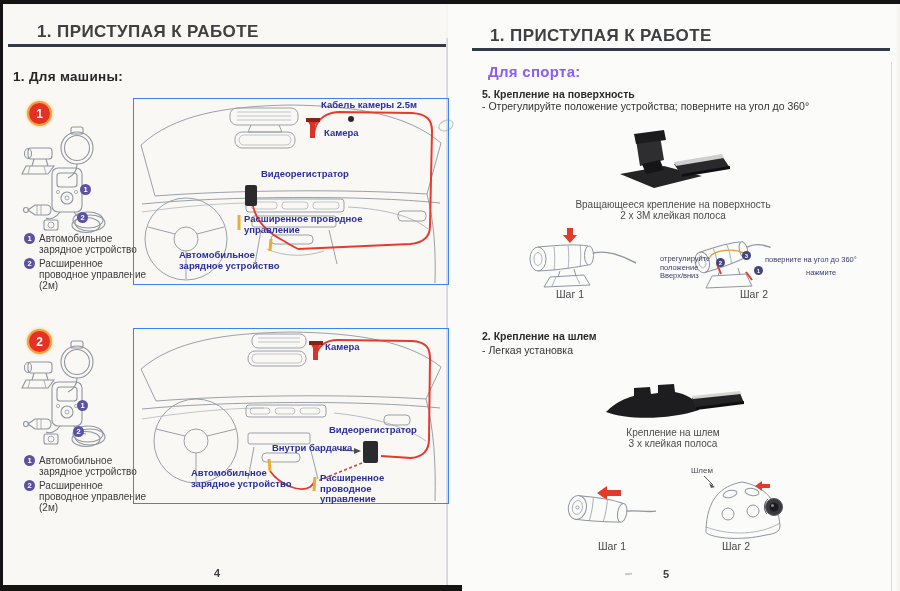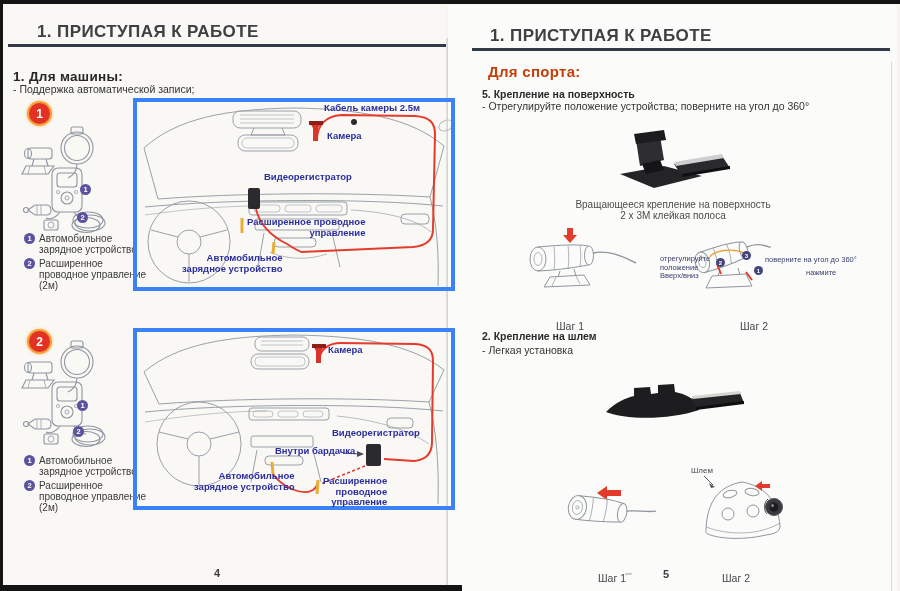--- a/index.html
+++ b/index.html
@@ -5,35 +5,35 @@
   html,body{margin:0;padding:0;}
   body{font-family:"Liberation Sans","DejaVu Sans",sans-serif;background:#e9e9e6;}
   #scan{position:relative;width:900px;height:591px;background:#f6f5f2;overflow:hidden;}
   .abs{position:absolute;}
   .page-left{left:3px;top:5px;width:443px;height:580px;background:#f9f8f5;}
   .page-right{left:448px;top:5px;width:449px;height:586px;background:#fbfbf9;}
   .bar{background:#141414;}
   .hdr{font-size:17px;font-weight:bold;color:#3f4043;letter-spacing:.4px;white-space:nowrap;}
   .rule{height:3px;background:#323947;}
   .sec-big{font-size:13.5px;font-weight:bold;color:#262626;letter-spacing:.3px;}
-  .sec-big2{font-size:15px;font-weight:bold;color:#c2410c;letter-spacing:.3px;}
+  .sec-big2{font-size:15px;font-weight:bold;color:#8b5cf6;letter-spacing:.3px;}
   .bul{font-size:10.5px;color:#333;white-space:nowrap;}
   .subhead{font-size:10.5px;font-weight:bold;color:#2a2a2a;white-space:nowrap;}
   .badge{width:21px;height:21px;border-radius:50%;background:#e33124;border:2px solid #f2a238;
          color:#fff;font-weight:bold;font-size:12px;display:flex;align-items:center;justify-content:center;
          box-shadow:0 0 3px rgba(245,160,50,.75);}
   .pmarker{width:11px;height:11px;border-radius:50%;background:#5b539e;color:#fff;font-size:7.5px;
            font-weight:bold;display:flex;align-items:center;justify-content:center;}
   .marker{width:9px;height:9px;border-radius:50%;background:#45457d;color:#fff;font-size:6px;
           font-weight:bold;display:flex;align-items:center;justify-content:center;}
   .legend-text{font-size:10px;color:#3a3a3a;line-height:11px;white-space:pre-line;}
-  .box{border:4px solid #3b82f6;text-align:right;}
+  .box{border:1px solid #3b82f6;}
   .dlabel{font-size:9.5px;font-weight:bold;color:#2b2f9e;line-height:10.5px;white-space:pre-line;}
   .cap{font-size:10px;color:#4c4c4c;text-align:center;white-space:pre-line;line-height:11px;}
-  .step{font-size:10.5px;color:#47474d;text-align:center;white-space:nowrap;margin-top:32px;}
+  .step{font-size:10.5px;color:#47474d;text-align:center;white-space:nowrap;}
   .ann{font-size:7.5px;color:#3b4070;line-height:8.5px;white-space:pre-line;}
   .pagenum{font-size:11px;font-weight:bold;color:#3e3e40;}
   .gutter{width:2px;background:linear-gradient(to right,#e3e4e6,#cfd2d6);}
   svg{display:block;}
 </style>
 </head>
 <body>
 
 <div id="scan">
 
@@ -44,21 +44,20 @@
   <div class="abs bar" style="left:0;top:585px;width:462px;height:6px;"></div>
   <div class="abs bar" style="left:0;top:0;width:3px;height:591px;"></div>
   <div class="abs gutter" style="left:446px;top:38px;height:547px;"></div>
   <div class="abs" style="left:438px;top:120px;width:14px;height:9px;border:1px solid #b9bcc1;border-radius:50%;transform:rotate(-24deg);"></div>
   <div class="abs" style="left:891px;top:62px;width:1px;height:529px;background:#d7d9db;"></div>
 
   <div class="abs hdr" style="left:37px;top:22px;">1. ПРИСТУПАЯ К РАБОТЕ</div>
   <div class="abs rule" style="left:8px;top:44px;width:438px;"></div>
 
   <div class="abs sec-big" style="left:13px;top:69px;">1. Для машины:</div>
-  <div class="abs bul" style="left:13px;top:83px;">- Поддержка автоматической записи;</div>
 
   <div class="abs badge" style="left:27px;top:101px;">1</div>
   <svg class="abs" style="left:20px;top:126px;" width="95" height="110" viewBox="0 0 95 110">
     <g stroke="#8f96a0" fill="none" stroke-width="1.1">
       <circle cx="57" cy="22" r="16"></circle>
         <circle cx="57" cy="22" r="12.5"></circle>
       <rect x="51" y="1" width="12" height="7" rx="2"></rect>
       <rect x="8" y="22" width="24" height="11" rx="3"></rect>
       <ellipse cx="8" cy="27.5" rx="3.5" ry="5"></ellipse>
       <path d="M14,33 L12,40 M26,33 L28,40"></path>
@@ -307,20 +306,22 @@
 
   <div class="abs subhead" style="left:482px;top:330px;">2. Крепление на шлем</div>
   <div class="abs bul" style="left:482px;top:344px;">- Легкая установка</div>
 
   <svg class="abs" style="left:598px;top:382px;" width="152" height="40" viewBox="0 0 152 40">
     <path d="M8,30 C18,20 28,16 36,14 L36,6 L52,5 L53,12 L60,11 L60,3 L76,2 L77,10 C88,12 96,17 100,23 L101,28 C72,38 28,38 8,30 Z" fill="#1d1d1f"></path>
     <polygon points="94,16 142,11 146,21 98,27" fill="#242426"></polygon>
     <polygon points="94,14 142,9 143,12 95,17" fill="#d6d4ce"></polygon>
     <polygon points="98,25 146,19 146,22 98,28" fill="#0f0f11"></polygon>
   </svg>
+  <div class="abs cap" style="left:543px;top:427px;width:260px;">Крепление на шлем
+3 х клейкая полоса</div>
 
   <svg class="abs" style="left:563px;top:482px;" width="95" height="50" viewBox="0 0 95 50">
     <polygon points="58,8 44,8 44,4 34,11 44,18 44,14 58,14" fill="#e23b2c"></polygon>
     <g stroke="#8f96a0" fill="none" stroke-width="1" transform="rotate(10 40 30)">
       <ellipse cx="14" cy="30" rx="9" ry="12"></ellipse>
       <ellipse cx="14" cy="30" rx="5" ry="7" stroke-width="0.7"></ellipse>
       <circle cx="14" cy="30" r="1.6" stroke-width="0.7"></circle>
       <path d="M14,18 C32,16.5 48,16 58,18"></path>
       <path d="M14,42 C32,41 48,39 58,37"></path>
       <ellipse cx="59" cy="27.5" rx="4.5" ry="9.5"></ellipse>

